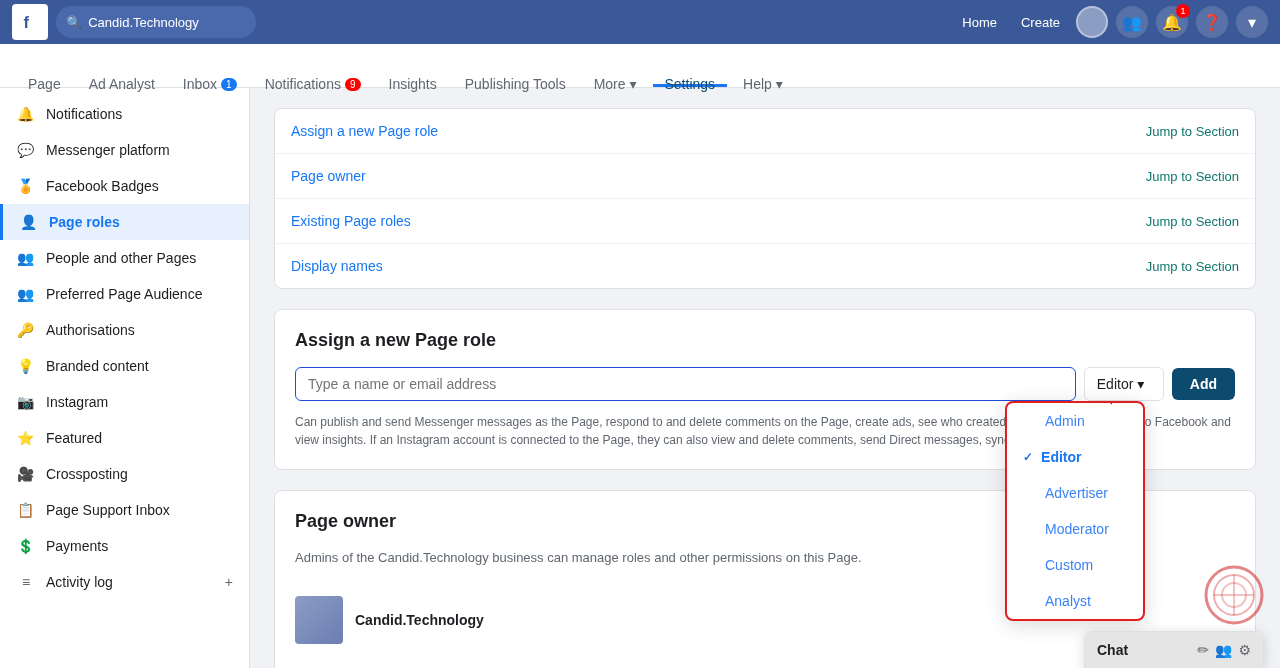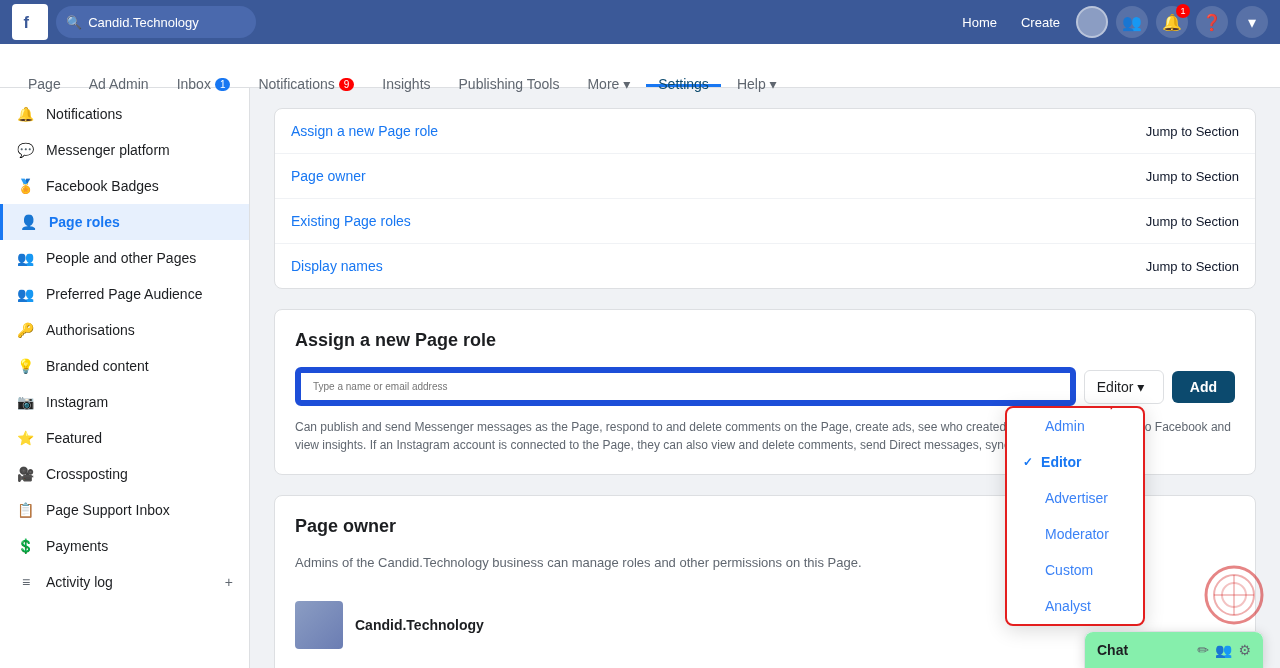--- a/index.html
+++ b/index.html
@@ -147,41 +147,41 @@
       padding: 0;
       border: 1px solid #dddfe2;
     }
     .jump-link-row {
       display: flex; align-items: center; justify-content: space-between;
       padding: 14px 16px;
       border-bottom: 1px solid #f0f2f5;
     }
     .jump-link-row:last-child { border-bottom: none; }
     .jump-link-title { color: #1877f2; font-size: 14px; font-weight: 500; cursor: pointer; }
-    .jump-link-action { color: #0f172a; font-size: 13px; cursor: pointer; margin-left: 20px; }
+    .jump-link-action { color: #0f766e; font-size: 13px; cursor: pointer; margin-left: 20px; }
 
     
     .section-card {
       background: white;
       border-radius: 8px;
       border: 1px solid #dddfe2;
       margin-bottom: 20px;
       padding: 20px;
     }
     .section-title {
       font-size: 18px; font-weight: 700; color: #1c1e21;
       margin-bottom: 16px;
     }
     .assign-form {
       display: flex; gap: 8px; align-items: center; margin-bottom: 12px;
       position: relative;
     }
     .assign-input {
-      flex: 1; border: 6px solid #1d4ed8; border-radius: 6px;
-      padding: 8px 12px; font-size: 10px; outline: none; color: #606770;
+      flex: 1; border: 1px solid #1d4ed8; border-radius: 6px;
+      padding: 8px 12px; font-size: 14px; outline: none; color: #606770;
     }
     .role-dropdown-btn {
       border: 1px solid #dddfe2; border-radius: 6px;
       padding: 8px 12px; font-size: 14px; background: white;
       cursor: pointer; display: flex; align-items: center; gap: 4px;
       min-width: 80px; color: #1c1e21;
     }
     .add-btn {
       background: #0c4a6e; color: white; border: none;
       border-radius: 6px; padding: 8px 18px; font-size: 14px;
@@ -235,21 +235,21 @@
       position: fixed; bottom: 0; right: 16px;
       background: white; border-radius: 8px 8px 0 0;
       border: 1px solid #dddfe2; border-bottom: none;
       width: 180px;
       box-shadow: 0 2px 12px rgba(0,0,0,0.15);
       z-index: 1000;
     }
     .chat-header {
       display: flex; align-items: center; justify-content: space-between;
       padding: 10px 12px;
-      background: #86efac; border-radius: 8px 8px 0 0;
+      background: #e5e5e5; border-radius: 8px 8px 0 0;
     }
     .chat-title { font-size: 14px; font-weight: 600; color: #1c1e21; }
     .chat-icons { display: flex; gap: 6px; color: #606770; font-size: 14px; }
     .chat-icon { cursor: pointer; }
 
     
     .watermark {
       position: fixed; bottom: 40px; right: 16px;
       z-index: 999;
     }
@@ -279,21 +279,21 @@
       🔔
       <span class="badge">1</span>
     </div>
     <div class="top-icon-btn">❓</div>
     <div class="top-icon-btn">▾</div>
   </div>
 </div>
 
 <div class="page-nav">
   <div class="page-nav-item">Page</div>
-  <div class="page-nav-item">Ad Admin</div>
+  <div class="page-nav-item">Ad Analyst</div>
   <div class="page-nav-item">Inbox <span class="page-nav-badge">1</span></div>
   <div class="page-nav-item">Notifications <span class="page-nav-badge red">9</span></div>
   <div class="page-nav-item">Insights</div>
   <div class="page-nav-item">Publishing Tools</div>
   <div class="page-nav-item">More ▾</div>
   <div class="page-nav-item active">Settings</div>
   <div class="page-nav-item">Help ▾</div>
 </div>
 
 <div class="main-layout">

